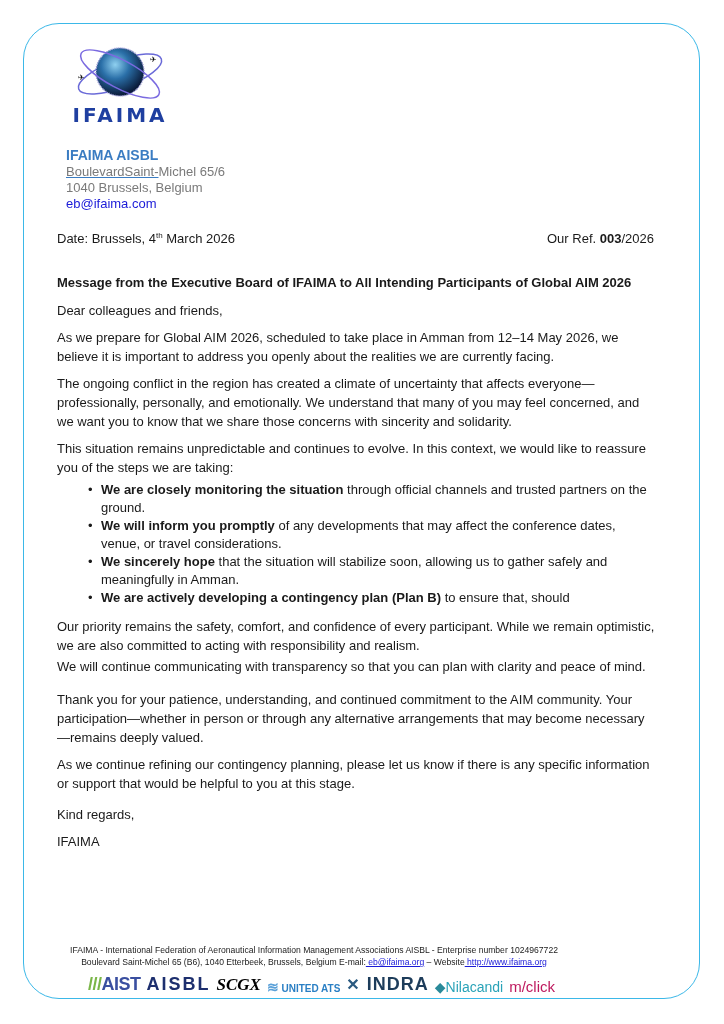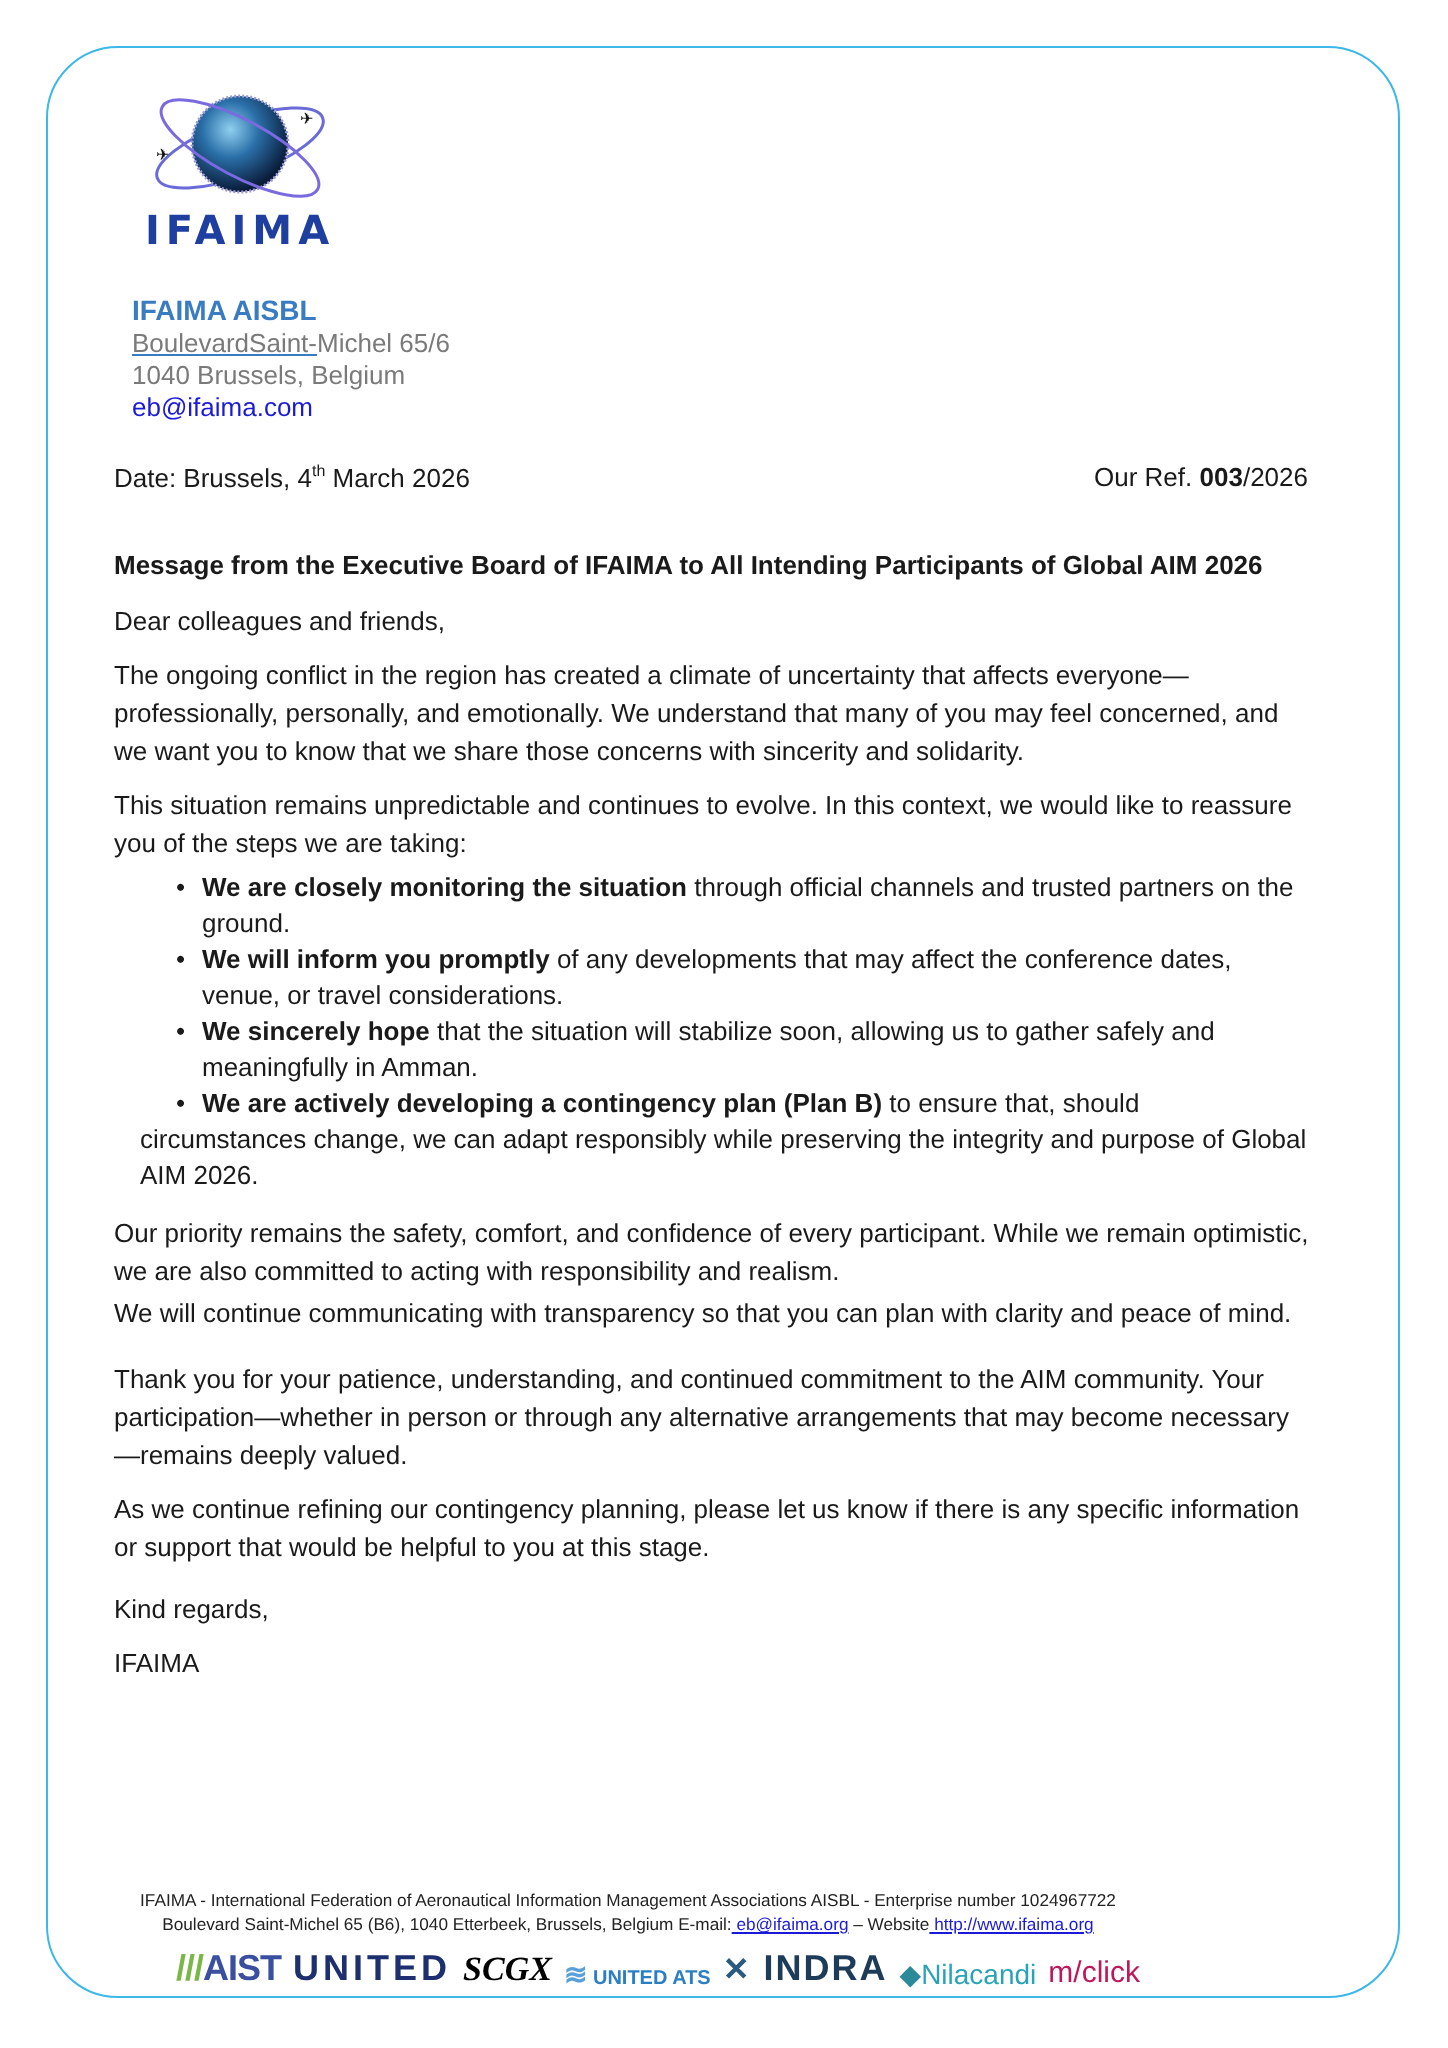--- a/index.html
+++ b/index.html
@@ -67,44 +67,45 @@
 
 <div class="dateline">
   <span><span>Date: Brussels, 4</span><sup>th</sup><span> March 2026</span></span>
   <span><span>Our Ref. </span><b>003</b><span>/2026</span></span>
 </div>
 
 <div class="subject">Message from the Executive Board of IFAIMA to All Intending Participants of Global AIM 2026</div>
 
 <div class="body">
   <p>Dear colleagues and friends,</p>
+  <p>As we prepare for Global AIM 2026, scheduled to take place in Amman from 12–14 May 2026, we believe it is important to address you openly about the realities we are currently facing.</p>
   <p>The ongoing conflict in the region has created a climate of uncertainty that affects everyone—professionally, personally, and emotionally. We understand that many of you may feel concerned, and we want you to know that we share those concerns with sincerity and solidarity.</p>
   <p style="margin-bottom:4px">This situation remains unpredictable and continues to evolve. In this context, we would like to reassure you of the steps we are taking:</p>
   <ul>
     <li><b>We are closely monitoring the situation</b><span> through official channels and trusted partners on the ground.</span></li>
     <li><b>We will inform you promptly</b><span> of any developments that may affect the conference dates, venue, or travel considerations.</span></li>
     <li><b>We sincerely hope</b><span> that the situation will stabilize soon, allowing us to gather safely and meaningfully in Amman.</span></li>
-    <li><b>We are actively developing a contingency plan (Plan B)</b><span> to ensure that, should</span><span class="hang" style="display:block;margin-left:-31px;">circumstances change, we can adapt responsibly while preserving the integrity and purpose of Global AIM 2026.</span></li>
+    <li><b>We are actively developing a contingency plan (Plan B)</b><span> to ensure that, should</span></li>
   </ul>
   <p style="margin-bottom:2px">Our priority remains the safety, comfort, and confidence of every participant. While we remain optimistic, we are also committed to acting with responsibility and realism.</p>
   <p style="margin-bottom:14px">We will continue communicating with transparency so that you can plan with clarity and peace of mind.</p>
   <p>Thank you for your patience, understanding, and continued commitment to the AIM community. Your participation—whether in person or through any alternative arrangements that may become necessary—remains deeply valued.</p>
   <p style="margin-bottom:12px">As we continue refining our contingency planning, please let us know if there is any specific information or support that would be helpful to you at this stage.</p>
   <p>Kind regards,</p>
   <div class="sign">
     <div>IFAIMA</div>
   </div>
 </div>
 
 <div class="footer">
   <div>IFAIMA - International Federation of Aeronautical Information Management Associations AISBL - Enterprise number 1024967722</div>
   <div><span>Boulevard Saint-Michel 65 (B6), 1040 Etterbeek, Brussels, Belgium E-mail:</span><a> eb@ifaima.org</a><span> – Website</span><a> http://www.ifaima.org</a></div>
 </div>
 
 <div class="sponsors">
   <span class="sp-aist"><span class="slash">///</span><span>AIST</span></span>
-  <span class="sp-thales">UNITED</span>
+  <span class="sp-thales">AISBL</span>
   <span class="sp-scgx">SCGX</span>
   <span class="sp-united"><span style="color:#5aa0d8;font-size:14px">≋</span> <span>UNITED ATS</span></span>
   <span class="sp-indra"><span style="color:#2a5a80;font-size:16px">✕</span> <span>INDRA</span></span>
   <span class="sp-nila"><span style="color:#2a8a9a">◆</span><span>Nilacandi</span></span>
   <span class="sp-mclick">m/click</span>
 </div>
 
 </body></html>

